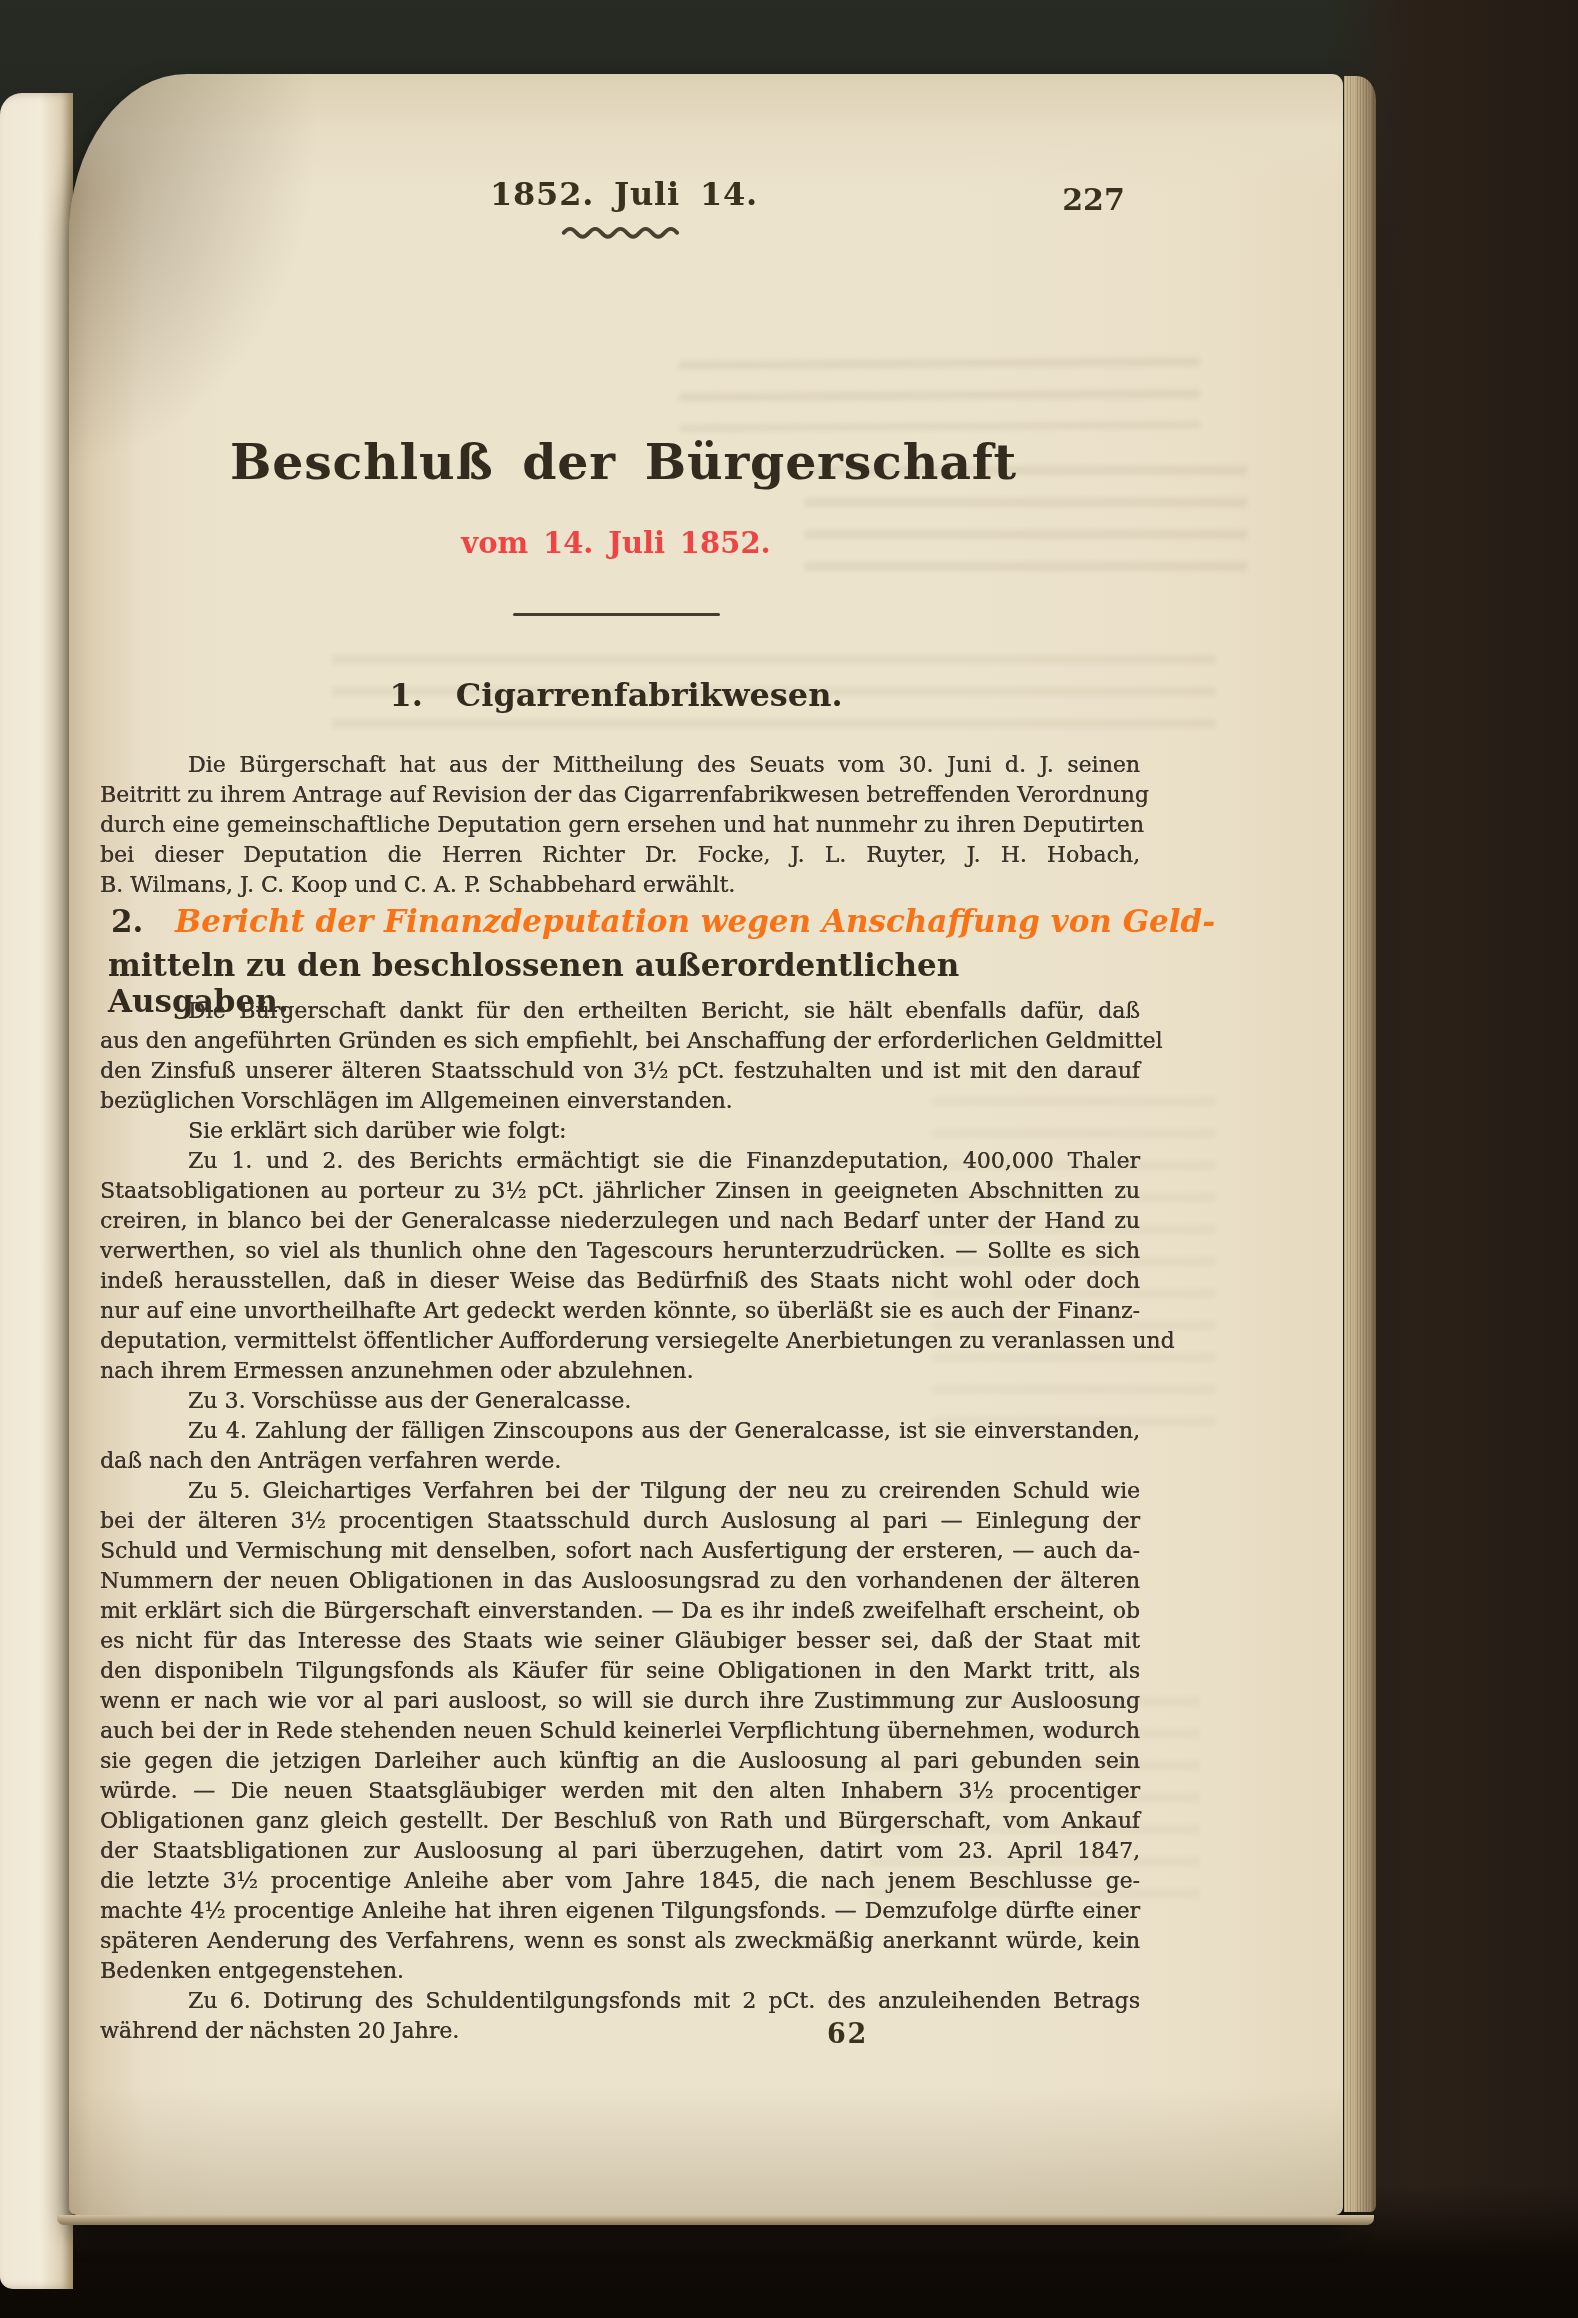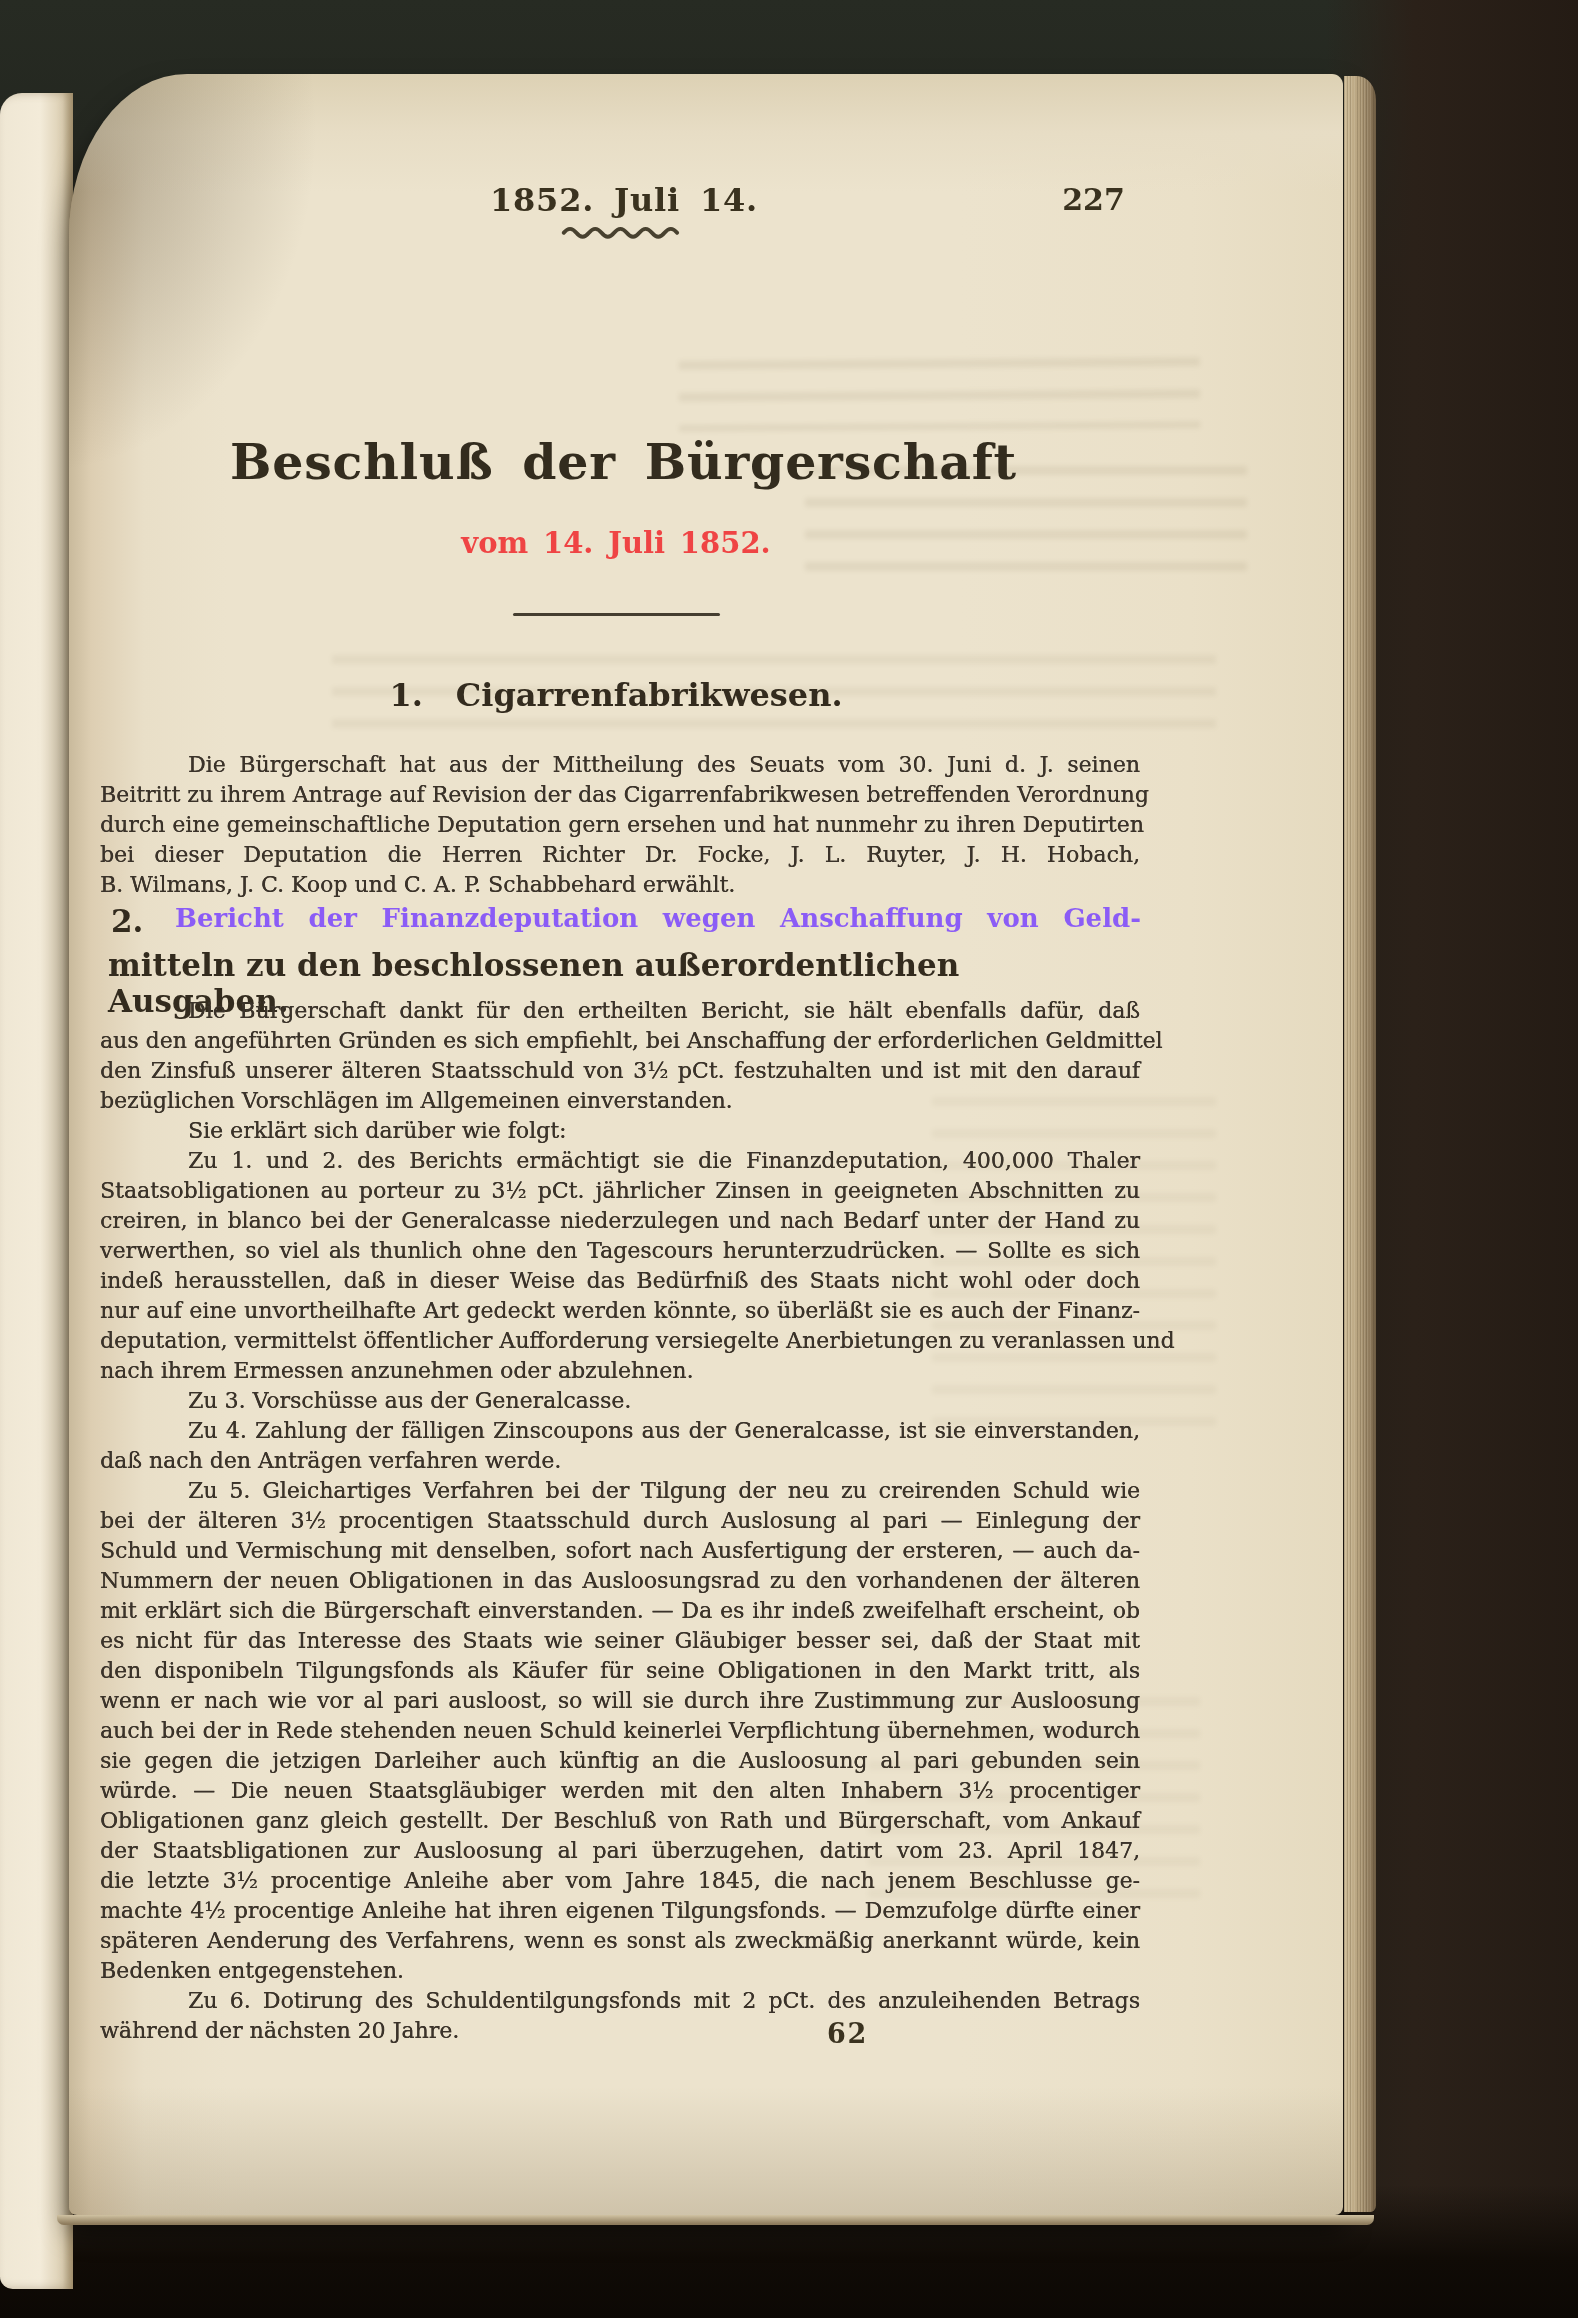--- a/index.html
+++ b/index.html
@@ -48,36 +48,36 @@
   .sm3{left:332px;top:655px;width:884px;height:87px;opacity:.07;}
   .sm4{left:932px;top:1097px;width:284px;height:332px;opacity:.05;}
   .sm5{left:868px;top:1697px;width:332px;height:205px;opacity:.05;}
 
   
   .content{position:absolute;left:0;top:0;width:1579px;height:2319px;color:#3b332a;}
   .abs{position:absolute;}
   .center{text-align:center;}
 
   .header-date{left:486px;top:175px;width:276px;font-size:32px;font-weight:bold;
-               word-spacing:8px;letter-spacing:0.8px;color:#3a321f;margin-top:6px;}
+               word-spacing:8px;letter-spacing:0.8px;color:#3a321f;}
   .pagenum{left:1050px;top:182px;width:87px;font-size:30px;font-weight:bold;color:#3a321f;}
   .squiggle{left:559px;top:224px;width:126px;height:16px;}
 
   .doc-title{left:229px;top:433px;width:789px;font-size:49px;font-weight:bold;
              word-spacing:11px;letter-spacing:0.8px;color:#332c1e;}
   .doc-subtitle{left:379px;top:526px;width:474px;font-size:29px;font-weight:bold;
              word-spacing:4.7px;color:#ef4444;}
   .rule{left:513px;top:613px;width:207px;height:3.2px;background:#453e30;border-radius:1.6px;}
 
   .sec1{left:316px;top:676px;width:600px;font-size:32px;font-weight:bold;color:#332b1e;}
   .sec1 .num{margin-right:33px;}
 
   .sec2-num{left:111px;top:903px;font-size:31px;font-weight:bold;color:#332b1e;}
-  .sec2-l1{left:175px;top:903px;width:966px;font-size:26px;font-weight:bold;color:#8b5cf6;
-           text-align:justify;text-align-last:justify;white-space:nowrap;}
+  .sec2-l1{left:175px;top:903px;width:966px;font-size:31px;font-weight:bold;color:#f97316;
+           text-align:justify;text-align-last:justify;white-space:nowrap;font-style:italic;}
   .sec2-l2{left:108px;top:947px;width:1011px;font-size:31px;font-weight:bold;color:#332b1e;text-align:left;}
 
   .para{position:absolute;left:100px;width:1040px;}
   .line{height:30px;line-height:30px;font-size:22px;white-space:nowrap;
         text-align:justify;text-align-last:justify;text-shadow:0.2px 0 0 currentColor;}
   .line.last{text-align:left;text-align-last:left;}
   .line.indent{text-indent:88px;}
 
   .footer-sig{left:800px;top:2018px;width:95px;font-size:27px;font-weight:bold;
               letter-spacing:1.6px;color:#3a321f;}

